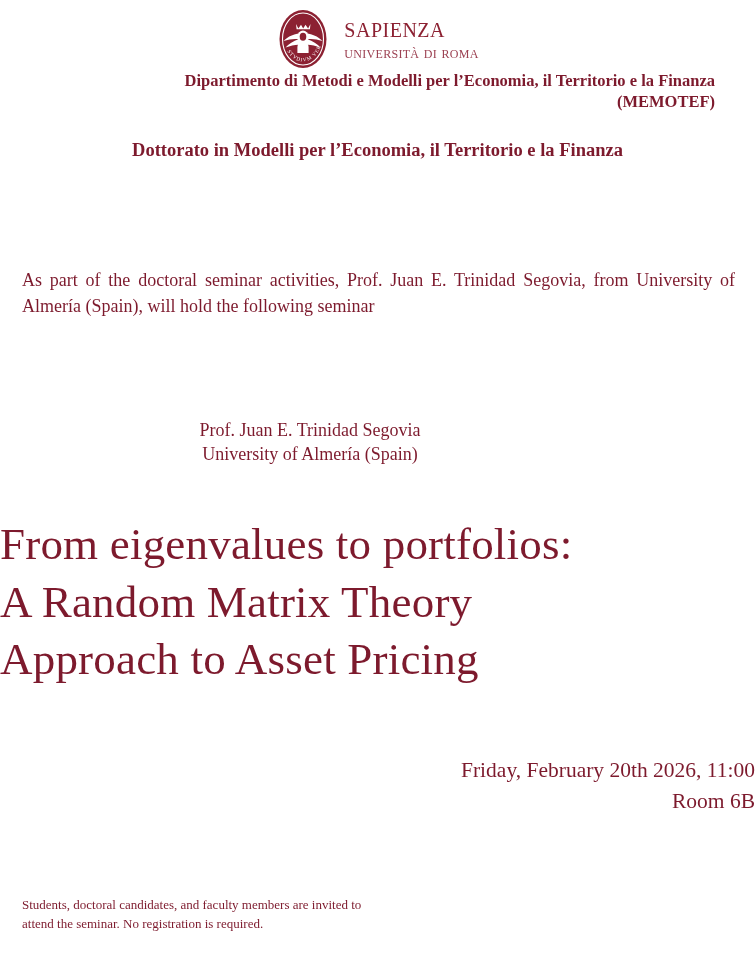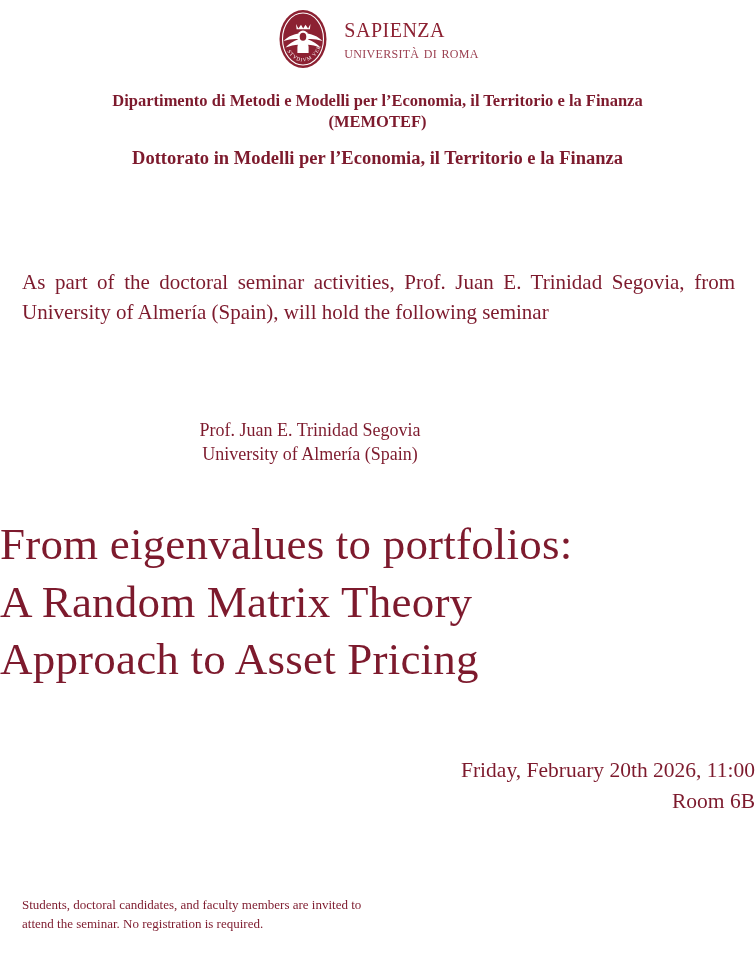--- a/index.html
+++ b/index.html
@@ -58,46 +58,45 @@
     letter-spacing: 0.3px;
     color: #9c4152;
     font-variant: small-caps;
     text-transform: lowercase;
     line-height: 1.15;
     margin-top: 2px;
   }
 
   
   .dept {
-    text-align: center;
+    text-align: right;
     font-weight: bold;
     font-size: 16.5px;
     line-height: 1.28;
-    margin-top: 20px;
     padding: 0 40px;
     color: #7d1a2d;
   }
   .dottorato {
     text-align: center;
     font-weight: bold;
     font-size: 18.5px;
-    margin-top: 16px;
+    margin-top: 28px;
     color: #7d1a2d;
   }
 
   
   .intro {
     margin: 0;
     position: absolute;
     top: 268px;
     left: 22px;
     width: 713px;
     text-align: justify;
     text-justify: inter-word;
-    font-size: 21px;
+    font-size: 18px;
     line-height: 1.42;
     color: #7d1a2d;
   }
 
   
   .speaker {
     position: absolute;
     top: 418px;
     left: 0;
     width: 620px;

